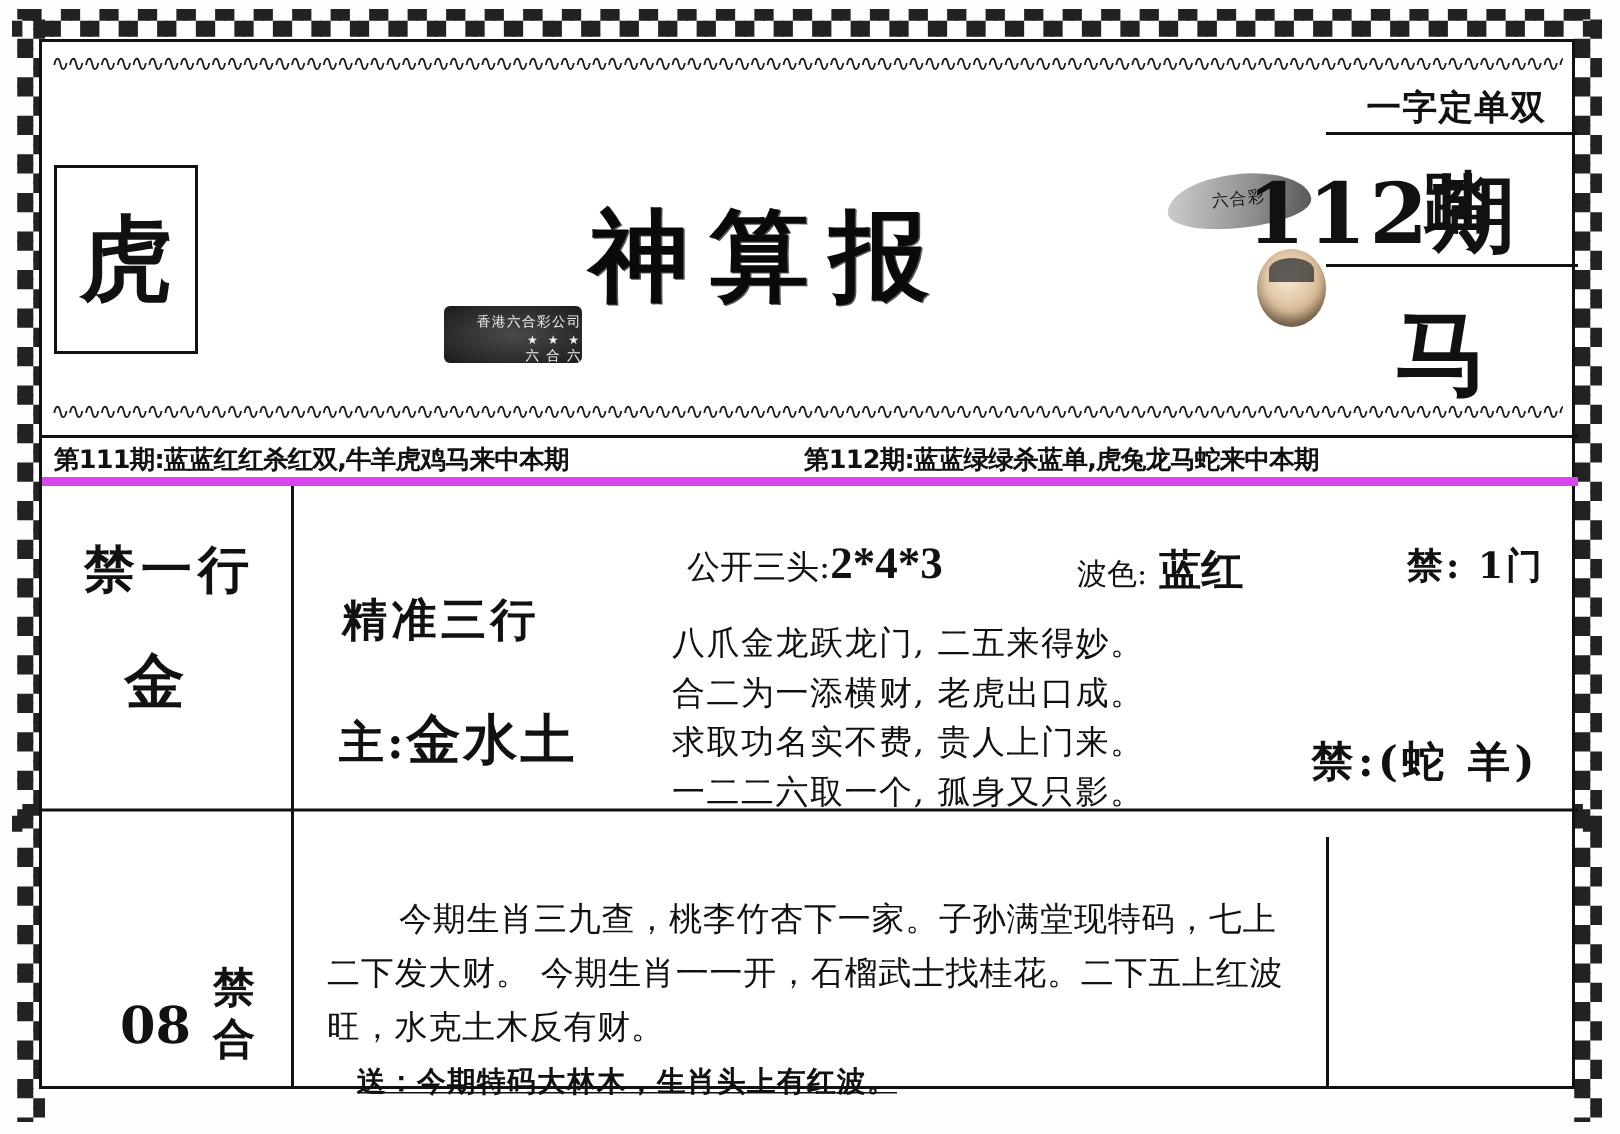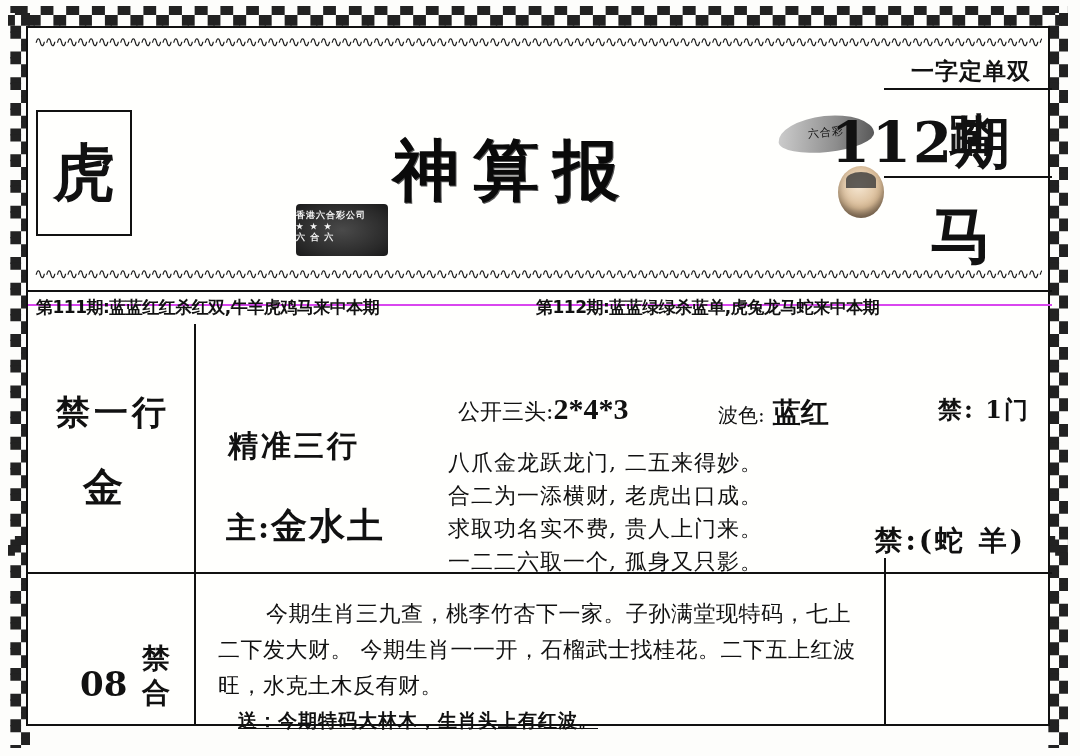--- a/index.html
+++ b/index.html
@@ -111,31 +111,30 @@
     font-size: 66px;
     font-weight: bold;
     letter-spacing: 14px;
     font-family: "DejaVu Serif", "Liberation Serif", serif;
     color: #0a0a0a;
     text-shadow: 1px 1px 0 #555;
   }
   .seal {
     position: absolute;
     left: 268px; top: 150px;
-    width: 92px; height: 52px;
+    width: 92px; height: 38px;
     border-radius: 4px;
     background: radial-gradient(ellipse at center, #4a4a4a 0%, #2a2a2a 70%, #1a1a1a 100%);
     color: #f2f2f2;
     font-size: 9px;
     line-height: 11px;
-    text-align: left;
+    text-align: right;
     padding-top: 6px;
     box-sizing: border-box;
     letter-spacing: 1px;
-    font-weight: bold;
   }
   .seal .seal-stars { font-size: 8px; letter-spacing: 2px; }
   .issue-no {
     position: absolute;
     right: 40px; top: 52px;
     font-size: 56px;
     font-weight: bold;
     letter-spacing: 2px;
   }
   .logo-badge {
@@ -167,43 +166,43 @@
     width: 30px; height: 16px;
     border-radius: 50% 50% 0 0;
     background: #3a3a3a;
     opacity: .8;
   }
 
   
   .strip {
     position: absolute;
     left: 0; top: 262px;
-    width: 1024px; height: 16px;
+    width: 1024px; height: 34px;
     border-top: 2px solid #111;
-    border-bottom: 2px solid #d946ef;
+    border-bottom: 6px solid #d946ef;
     box-sizing: border-box;
   }
   .strip .cellA, .strip .cellB {
     position: absolute;
     top: 0; height: 30px;
     line-height: 30px;
     font-size: 17px;
     white-space: nowrap;
     overflow: hidden;
     font-family: "DejaVu Sans", "Liberation Sans", sans-serif;
     font-weight: bold;
     letter-spacing: -0.5px;
   }
   .strip .cellA { left: 8px; width: 500px; }
   .strip .cellB { left: 508px; width: 510px; }
 
   
   .middle {
     position: absolute;
-    left: 0; top: 312px;
+    left: 0; top: 279px;
     width: 1024px; height: 234px;
     border-bottom: 2px solid #111;
     box-sizing: border-box;
   }
   .vline-1 {
     position: absolute;
     left: 166px; top: 296px;
     width: 0; height: 234px;
     border-left: 2px solid #111;
   }

